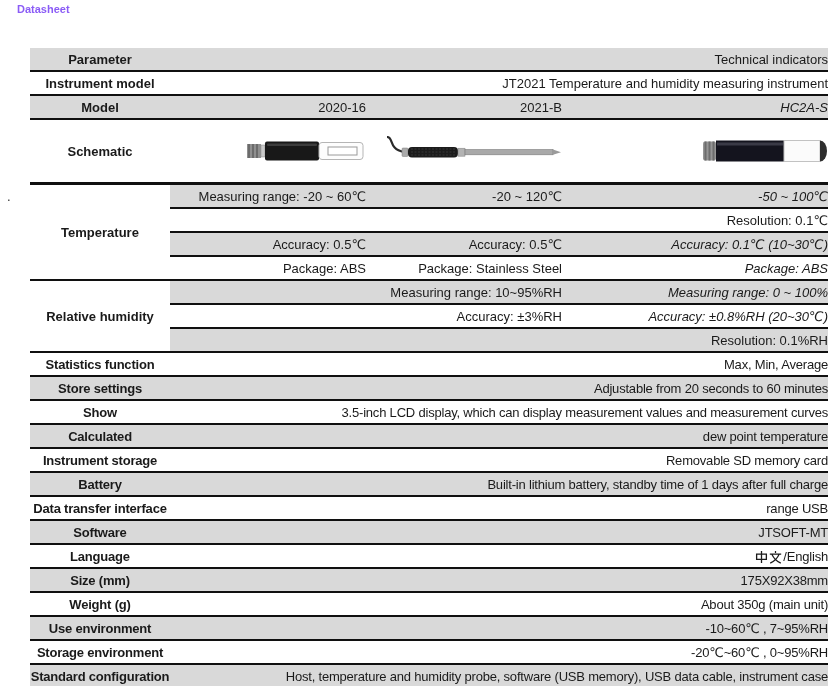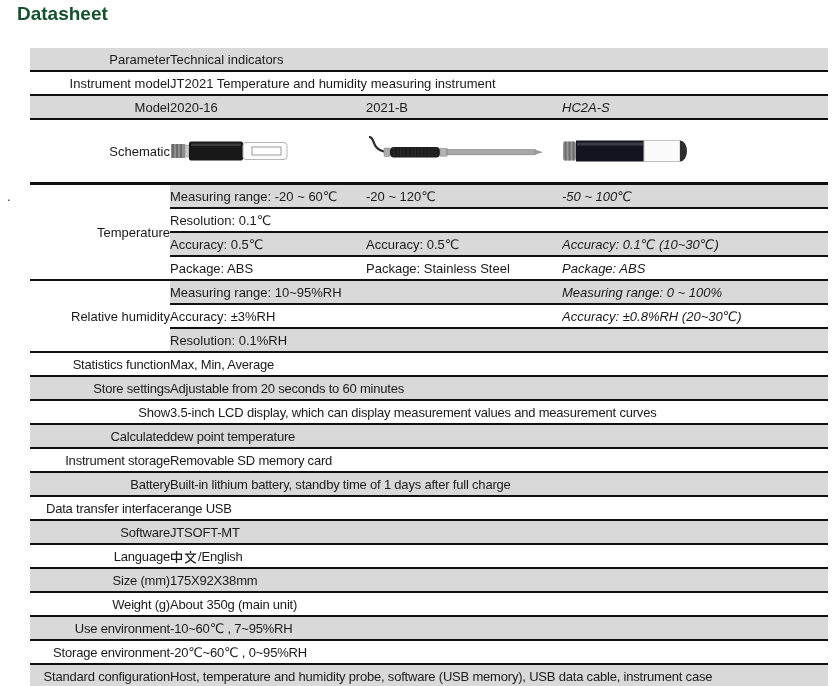--- a/index.html
+++ b/index.html
@@ -1,24 +1,24 @@
 <!DOCTYPE html>
 <html><head>
 <meta charset="utf-8">
 <style>
   html,body{margin:0;padding:0;background:#fff;}
   body{width:832px;height:686px;position:relative;overflow:hidden;
        font-family:"Liberation Sans","DejaVu Sans",sans-serif;color:#1a1a1a;}
-  .page-title{position:absolute;left:17px;top:3px;font-size:19px;font-weight:600;color:#14532d;}
+  .page-title{position:absolute;left:17px;top:3px;font-size:11px;font-weight:600;color:#8b5cf6;}
   .stray{position:absolute;left:7px;top:189px;font-size:13px;color:#333;}
   table.spec{position:absolute;left:30px;top:48px;width:798px;border-collapse:collapse;table-layout:fixed;}
   table.spec td{height:22px;padding:0;font-size:13px;vertical-align:middle;
                 border-bottom:2px solid #101010;overflow:hidden;white-space:nowrap;}
-  td.lbl{text-align:right;padding-left:9px;}
-  td.val{text-align:left;}
+  td.lbl{text-align:center;padding-left:9px;font-weight:bold;}
+  td.val{text-align:right;}
   .g{background:#d9d9d9;}
   td.sp3{padding-right:60px;}   
   td.sp2{padding-left:20px;}    
   td.c4{padding-right:70px;font-style:italic;}    
   td.bb3{border-bottom-width:3px;}
   tr.schem td{height:62px;border-bottom-width:3px;}
   .narrow td{font-size:12.5px;letter-spacing:-0.2px;}
   td.cfg{font-size:11.8px;padding-left:40px;padding-right:0;letter-spacing:-0.2px;}
   .probe-svg{display:inline-block;vertical-align:middle;}
   .cjk{display:inline-block;vertical-align:-3px;margin-right:1px;}

